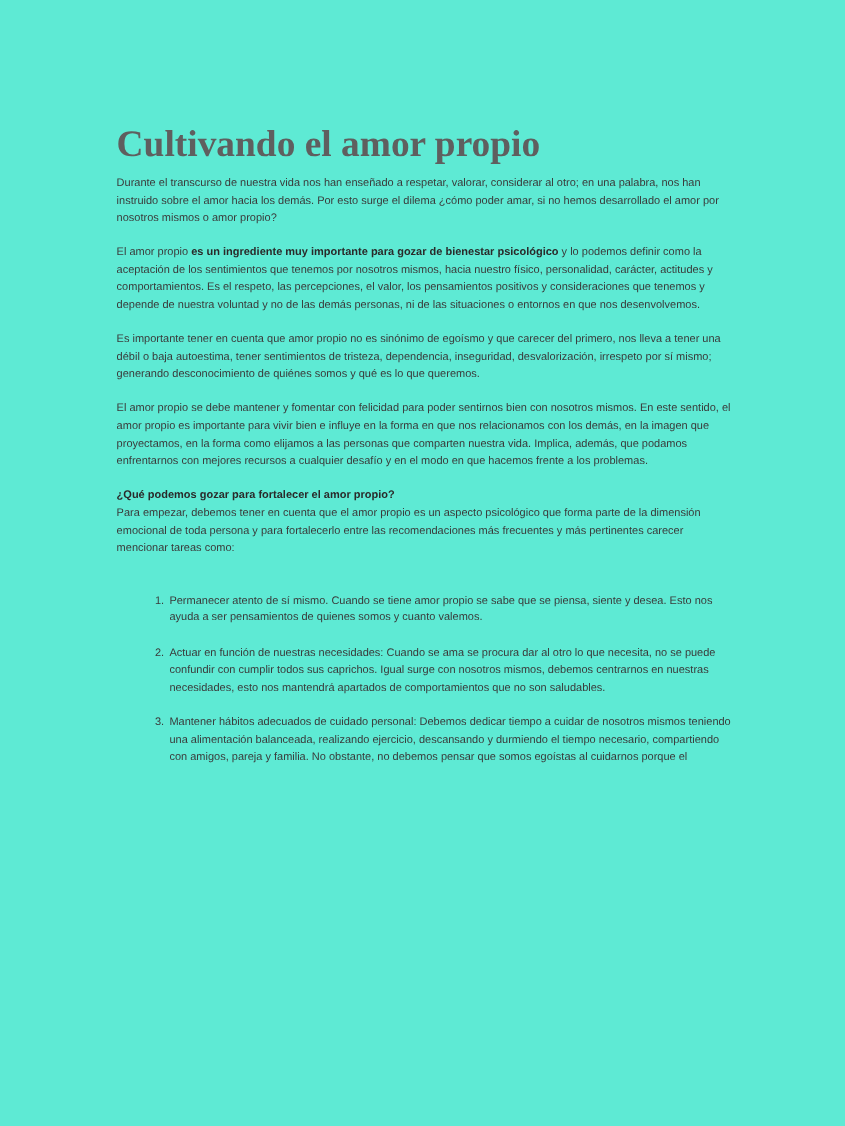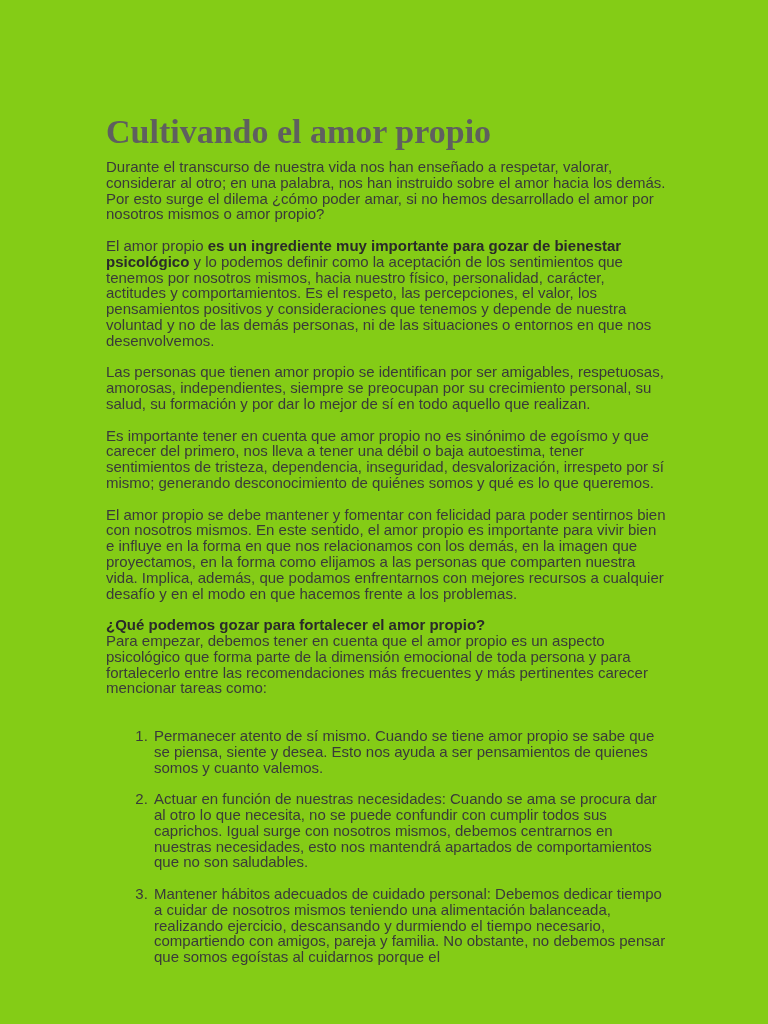--- a/index.html
+++ b/index.html
@@ -12,41 +12,41 @@
       height: 1024px;
       overflow: hidden;
       position: relative;
     }
     .page {
       position: absolute;
       left: 0;
       top: 0;
       width: 768px;
       height: 1024px;
-      background: #84cc16;
+      background: #5eead4;
     }
     .title {
       position: absolute;
       left: 106px;
       top: 110px;
       margin: 0;
       font-family: "Liberation Serif", "DejaVu Serif", serif;
       font-weight: bold;
       font-size: 34px;
       line-height: 44px;
       color: #5f5f5f;
       letter-spacing: 0px;
     }
     .body {
       position: absolute;
       left: 106px;
       top: 159px;
       width: 560px;
       font-family: "Liberation Sans", "DejaVu Sans", sans-serif;
-      font-size: 15px;
+      font-size: 10px;
       line-height: 15.8px;
       color: #3a3a3a;
     }
     .body p {
       margin: 0 0 15.8px 0;
     }
     .body p.tight {
       margin: 0;
     }
     .body b {
@@ -73,21 +73,20 @@
 <body>
 
 <div class="page">
   <h1 class="title">Cultivando el amor propio</h1>
 
   <div class="body">
     <p>Durante el transcurso de nuestra vida nos han enseñado a respetar, valorar, considerar al otro; en una palabra, nos han instruido sobre el amor hacia los demás. Por esto surge el dilema ¿cómo poder amar, si no hemos desarrollado el amor por nosotros mismos o amor propio?</p>
 
     <p><span>El amor propio </span><b>es un ingrediente muy importante para gozar de bienestar psicológico</b><span> y lo podemos definir como la aceptación de los sentimientos que tenemos por nosotros mismos, hacia nuestro físico, personalidad, carácter, actitudes y comportamientos. Es el respeto, las percepciones, el valor, los pensamientos positivos y consideraciones que tenemos y depende de nuestra voluntad y no de las demás personas, ni de las situaciones o entornos en que nos desenvolvemos.</span></p>
 
-    <p>Las personas que tienen amor propio se identifican por ser amigables, respetuosas, amorosas, independientes, siempre se preocupan por su crecimiento personal, su salud, su formación y por dar lo mejor de sí en todo aquello que realizan.</p>
 
     <p>Es importante tener en cuenta que amor propio no es sinónimo de egoísmo y que carecer del primero, nos lleva a tener una débil o baja autoestima, tener sentimientos de tristeza, dependencia, inseguridad, desvalorización, irrespeto por sí mismo; generando desconocimiento de quiénes somos y qué es lo que queremos.</p>
 
     <p>El amor propio se debe mantener y fomentar con felicidad para poder sentirnos bien con nosotros mismos. En este sentido, el amor propio es importante para vivir bien e influye en la forma en que nos relacionamos con los demás, en la imagen que proyectamos, en la forma como elijamos a las personas que comparten nuestra vida. Implica, además, que podamos enfrentarnos con mejores recursos a cualquier desafío y en el modo en que hacemos frente a los problemas.</p>
 
     <p class="tight"><span class="subhead">¿Qué podemos gozar para fortalecer el amor propio?</span><span>Para empezar, debemos tener en cuenta que el amor propio es un aspecto psicológico que forma parte de la dimensión emocional de toda persona y para fortalecerlo entre las recomendaciones más frecuentes y más pertinentes carecer mencionar tareas como:</span></p>
 
     <ol class="list">
       <li>Permanecer atento de sí mismo. Cuando se tiene amor propio se sabe que se piensa, siente y desea. Esto nos ayuda a ser pensamientos de quienes somos y cuanto valemos.</li>
       <li>Actuar en función de nuestras necesidades: Cuando se ama se procura dar al otro lo que necesita, no se puede confundir con cumplir todos sus caprichos. Igual surge con nosotros mismos, debemos centrarnos en nuestras necesidades, esto nos mantendrá apartados de comportamientos que no son saludables.</li>

